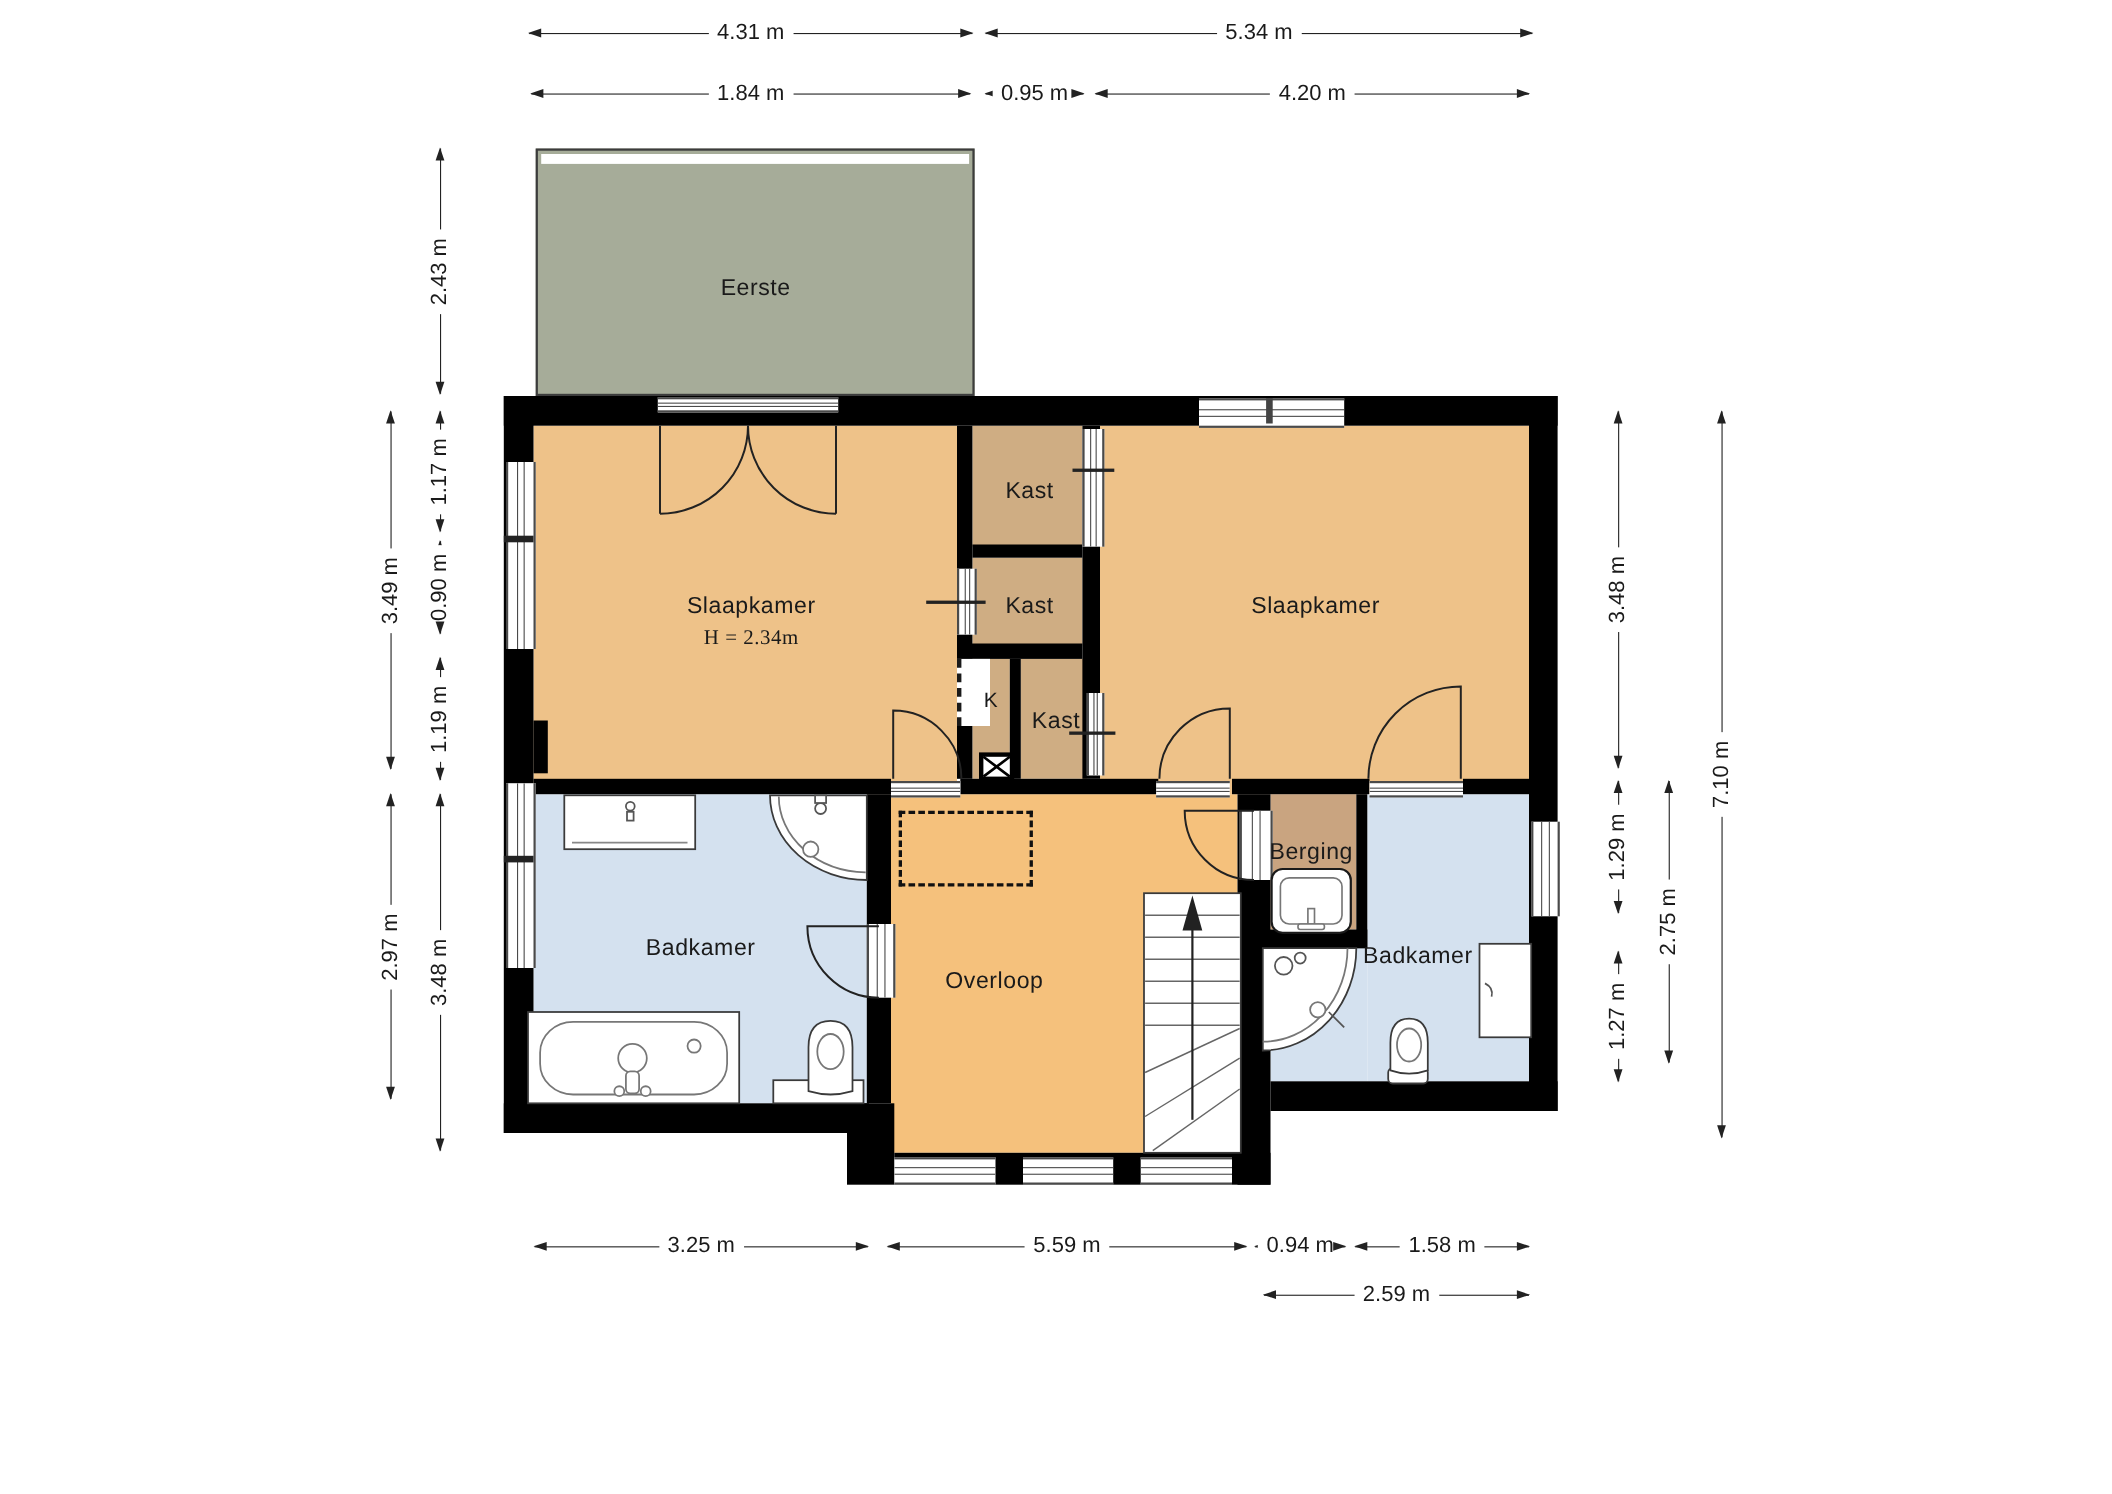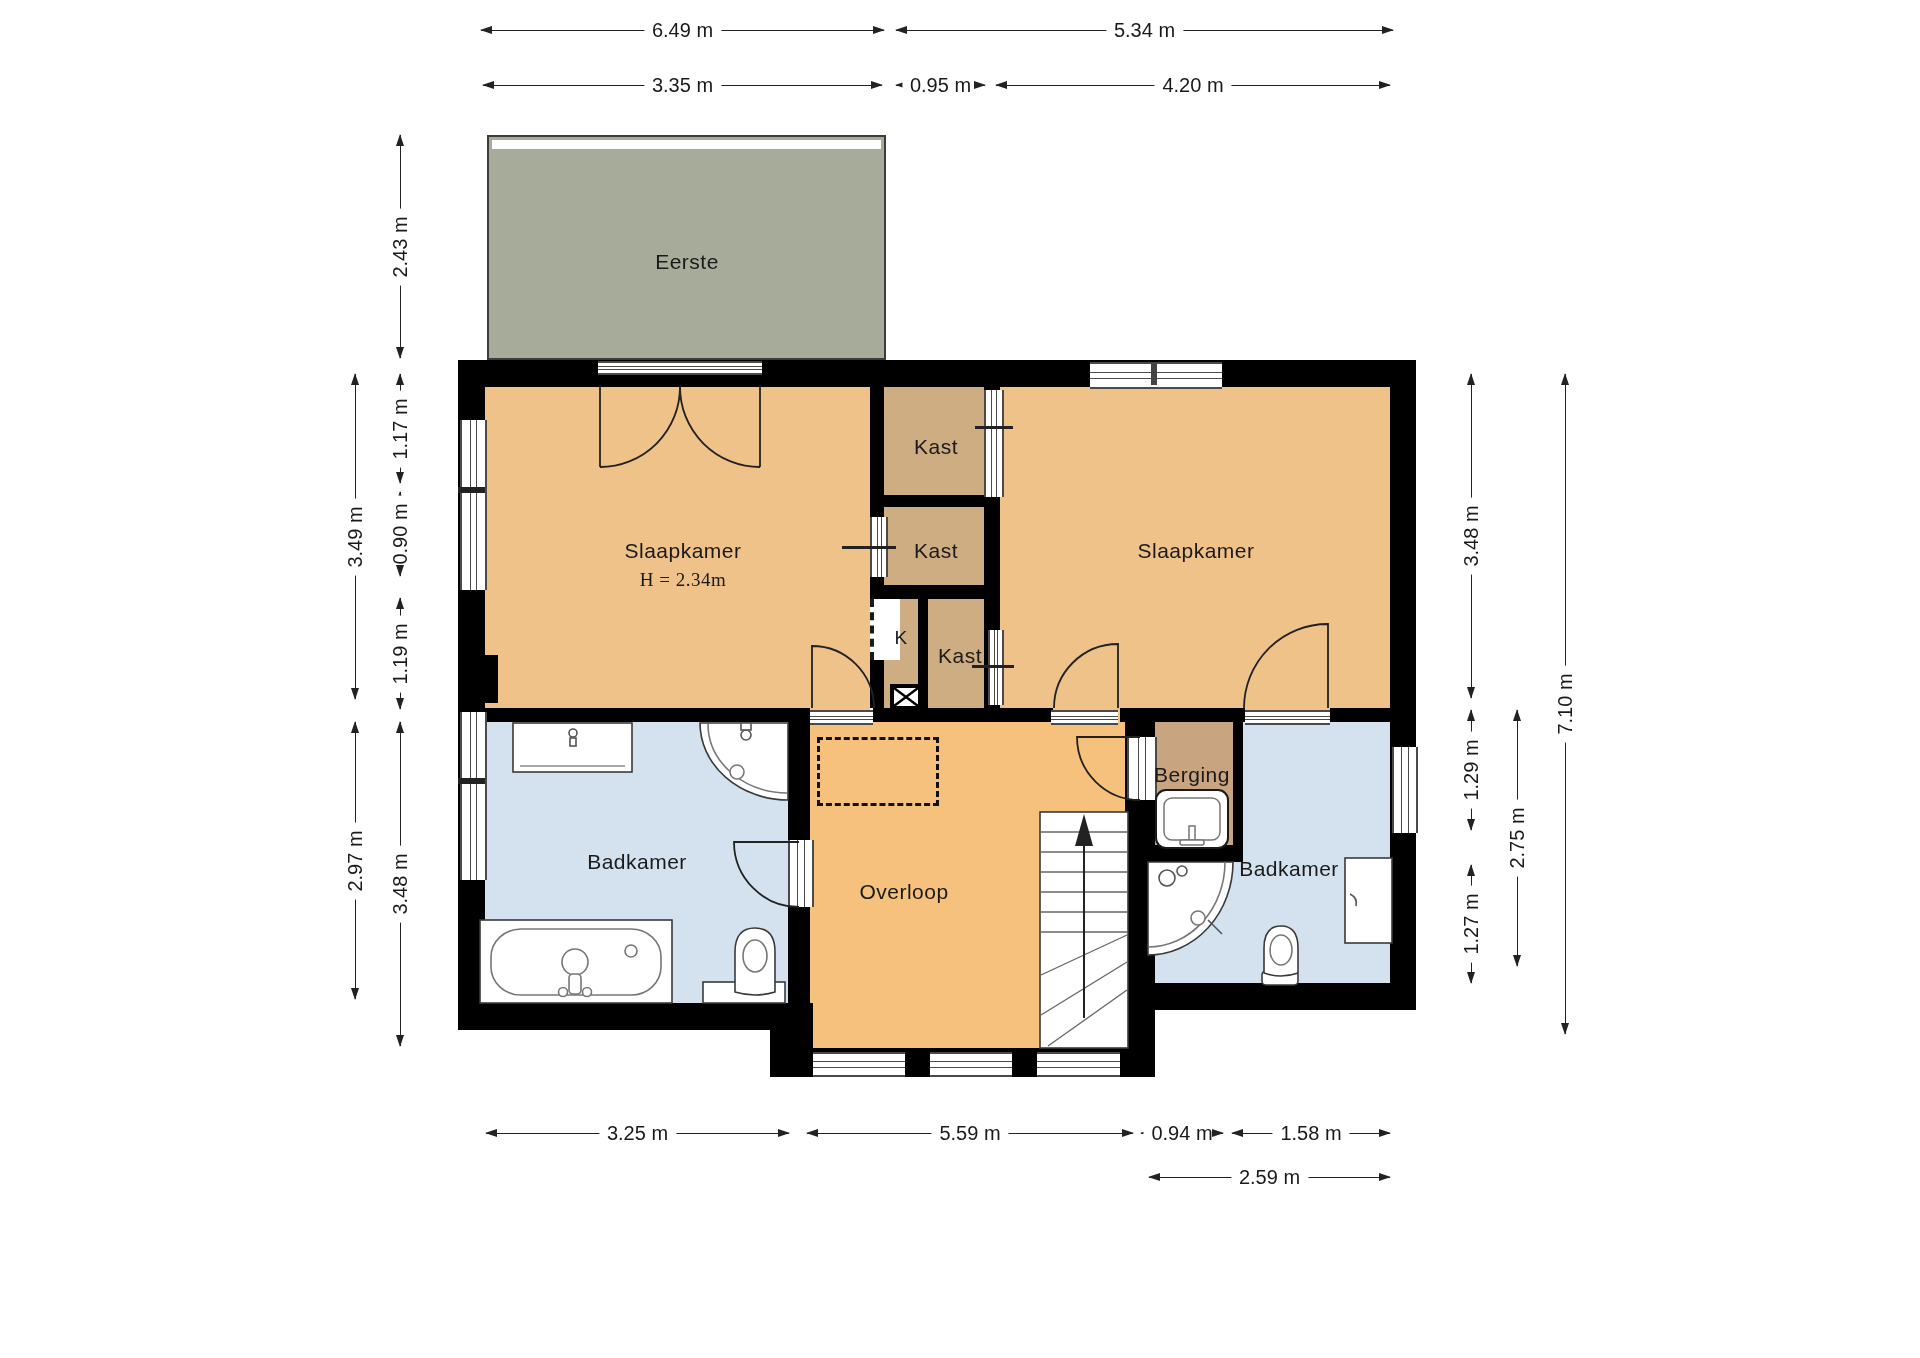--- a/index.html
+++ b/index.html
@@ -202,27 +202,27 @@
   <div class="rlabel" style="left:936px;top:551px;">Kast</div>
   <div class="rlabel small" style="left:901px;top:638px;">K</div>
   <div class="rlabel" style="left:960px;top:656px;">Kast</div>
   <div class="rlabel" style="left:1196px;top:551px;">Slaapkamer</div>
   <div class="rlabel" style="left:637px;top:862px;">Badkamer</div>
   <div class="rlabel" style="left:904px;top:892px;text-align:center;">Overloop</div>
   <div class="rlabel" style="left:1192px;top:775px;">Berging</div>
   <div class="rlabel" style="left:1289px;top:869px;">Badkamer</div>
 
   <div class="hdim" style="left:481px;top:30px;width:403px;">
-      <span class="dlab">6.49 m</span>
+      <span class="dlab">4.31 m</span>
     </div>
   <div class="hdim" style="left:896px;top:30px;width:497px;">
       <span class="dlab">5.34 m</span>
     </div>
   <div class="hdim" style="left:483px;top:85px;width:399px;">
-      <span class="dlab">3.35 m</span>
+      <span class="dlab">1.84 m</span>
     </div>
   <div class="hdim" style="left:896px;top:85px;width:89px;">
       <span class="dlab">0.95 m</span>
     </div>
   <div class="hdim" style="left:996px;top:85px;width:394px;">
       <span class="dlab">4.20 m</span>
     </div>
 
   <div class="vdim" style="left:400px;top:135px;height:223px;">
       <span class="dlab">2.43 m</span>

